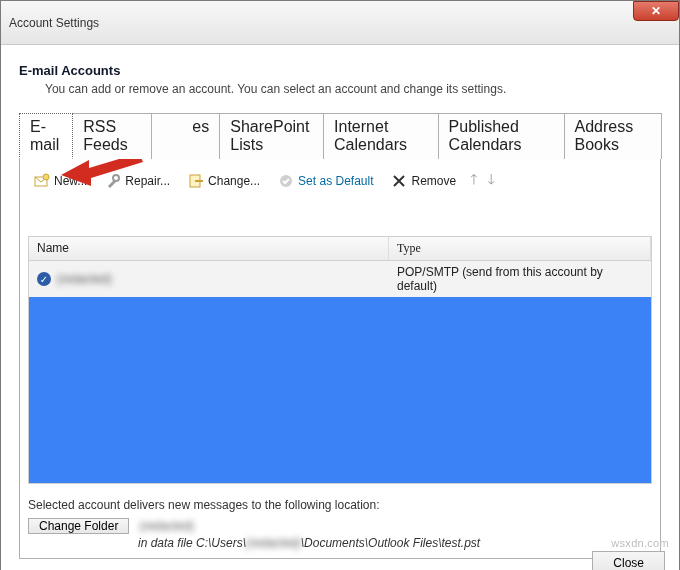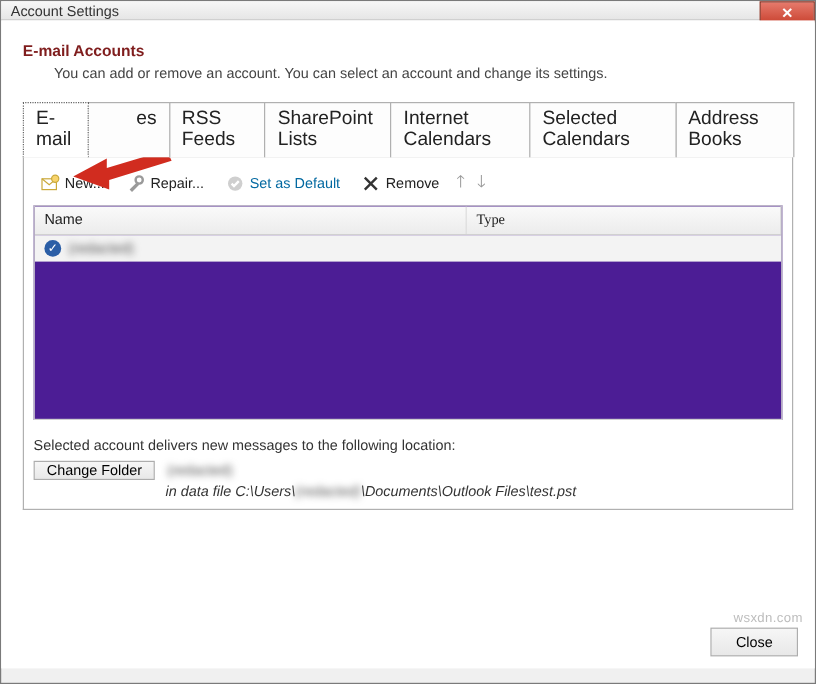--- a/index.html
+++ b/index.html
@@ -14,21 +14,21 @@
     color: #222;
   }
   .window {
     width: 680px;
     height: 570px;
     border: 1px solid #7a7a7a;
     background: #f0f0f0;
     position: relative;
   }
   .titlebar {
-    height: 16px;
+    height: 44px;
     background: linear-gradient(#f7f7f7, #e6e6e6);
     border-bottom: 1px solid #c9c9c9;
     display: flex;
     align-items: center;
     padding: 0 8px;
     position: relative;
   }
   .titlebar .title {
     color: #333;
     font-size: 12px;
@@ -52,21 +52,21 @@
   }
   .content {
     padding: 18px 18px 10px 18px;
     background: #fff;
     height: calc(100% - 28px);
     position: relative;
   }
   .heading {
     font-weight: bold;
     font-size: 13px;
-    color: #7f1d1d;
+    color: #0f172a;
     margin-bottom: 4px;
   }
   .subtext {
     color: #444;
     margin: 0 0 14px 26px;
     font-size: 12px;
   }
   .tabs-row {
     display: flex;
     border-bottom: 1px solid #b0b0b0;
@@ -111,23 +111,24 @@
     gap: 4px;
     padding: 2px 4px;
     color: #222;
     cursor: default;
   }
   .tbtn.disabled { color: #0369a1; }
   .tbtn .ic { width: 16px; height: 16px; display: inline-flex; align-items:center; justify-content:center; }
   .arrow-ud { color:#9a9a9a; font-size:14px; }
   .list {
     border: 1px solid #cfcfcf;
-    height: 179px;
+    height: 248px;
     overflow-y: scroll;
-    background: #4c1d95;
+    background: #3b82f6;
+    margin-top: 37px;
   }
   .list-header {
     display: flex;
     background: linear-gradient(#fafafa, #ececec);
     border-bottom: 1px solid #d0d0d0;
     font-size: 12px;
   }
   .list-header .col {
     padding: 4px 8px;
     border-right: 1px solid #ddd;
@@ -218,25 +219,25 @@
 
     <div class="heading">E-mail Accounts</div>
     <div class="subtext">You can add or remove an account. You can select an account and change its settings.</div>
 
     <svg class="arrow-anno" viewBox="0 0 90 50">
       <polygon points="0,35 28,20 28,28 78,13 82,22 30,38 30,46" fill="#d12c1f"></polygon>
     </svg>
 
     <div class="tabs-row">
       <div class="tab active">E-mail</div>
+      <div class="tab">RSS Feeds</div>
       <div class="tab" style="padding-left:40px">es</div>
-      <div class="tab">RSS Feeds</div>
       <div class="tab">SharePoint Lists</div>
       <div class="tab">Internet Calendars</div>
-      <div class="tab">Selected Calendars</div>
+      <div class="tab">Published Calendars</div>
       <div class="tab">Address Books</div>
     </div>
 
     <div class="tab-body">
 
       <div class="toolbar">
         <span class="tbtn">
           <span class="ic">
             <svg viewBox="0 0 16 16">
                 <rect x="1" y="4" width="12" height="9" fill="#fff" stroke="#caa93b"></rect>
@@ -247,20 +248,29 @@
           <span>New...</span>
         </span>
         <span class="tbtn">
           <span class="ic">
             <svg viewBox="0 0 16 16">
                 <path d="M3 13 L9 7 L11 9 L5 15 Z" fill="#9a9a9a"></path>
                 <circle cx="11" cy="5" r="3" fill="none" stroke="#9a9a9a" stroke-width="2"></circle>
               </svg>
           </span>
           <span>Repair...</span>
+        </span>
+        <span class="tbtn">
+          <span class="ic">
+            <svg viewBox="0 0 16 16">
+                <rect x="2" y="2" width="10" height="12" fill="#fdf2c4" stroke="#c9a33a"></rect>
+                <rect x="7" y="7" width="8" height="2" fill="#c9a33a"></rect>
+              </svg>
+          </span>
+          <span>Change...</span>
         </span>
         <span class="tbtn disabled">
           <span class="ic">
             <svg viewBox="0 0 16 16">
                 <circle cx="8" cy="8" r="6" fill="#cfcfcf"></circle>
                 <path d="M5 8 L7 10 L11 6" stroke="#fff" stroke-width="2" fill="none"></path>
               </svg>
           </span>
           <span>Set as Default</span>
         </span>
@@ -279,20 +289,21 @@
       <div class="list">
         <div class="list-header">
           <div class="col col-name">Name</div>
           <div class="col col-type">Type</div>
         </div>
         <div class="row">
           <div class="cell cell-name">
             <span class="check-icon">✓</span>
             <span class="blur">(redacted)</span>
           </div>
+          <div class="cell cell-type">POP/SMTP (send from this account by default)</div>
         </div>
       </div>
 
       <div class="bottom-info">
         <div>Selected account delivers new messages to the following location:</div>
         <div class="folder-row">
           <button class="change-folder-btn">Change Folder</button>
           <span class="blur">(redacted)</span>
         </div>
         <div class="path-row">

